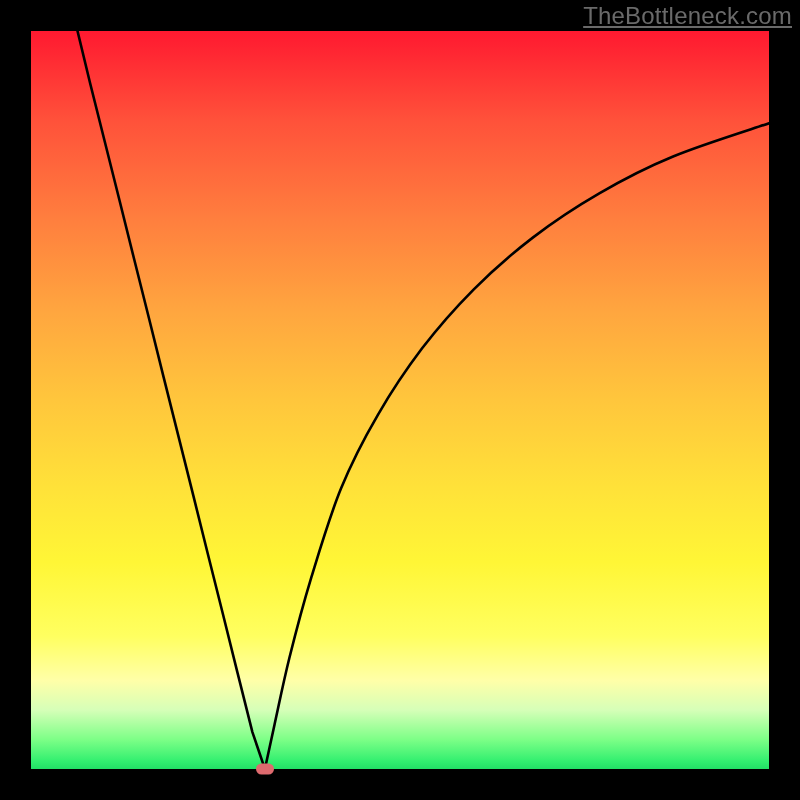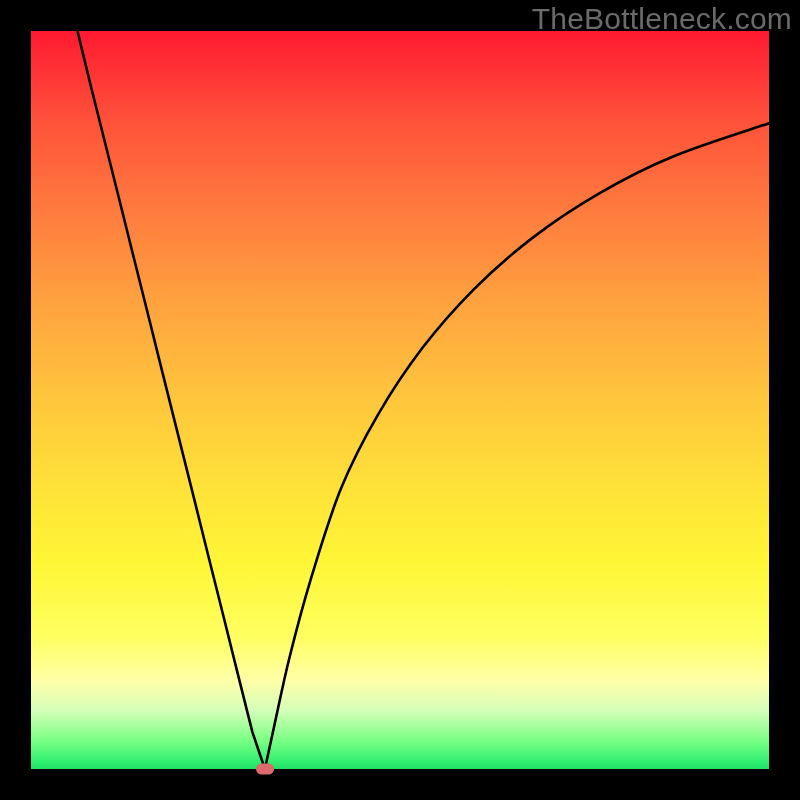--- a/index.html
+++ b/index.html
@@ -38,24 +38,25 @@
       #7dff87 96%,
       #31ef6f 99%,
       #22e066 100%
     );
   }
   .watermark {
     position: absolute;
     top: 2px;
     right: 8px;
     color: #6a6a6a;
-    font-size: 30px;
+    font-size: 24px;
     font-weight: 500;
     letter-spacing: 0.2px;
     user-select: none;
+    text-decoration: underline;
   }
   svg.curve {
     position: absolute;
     left: 0;
     top: 0;
     width: 738px;
     height: 738px;
   }
   .marker {
     position: absolute;

